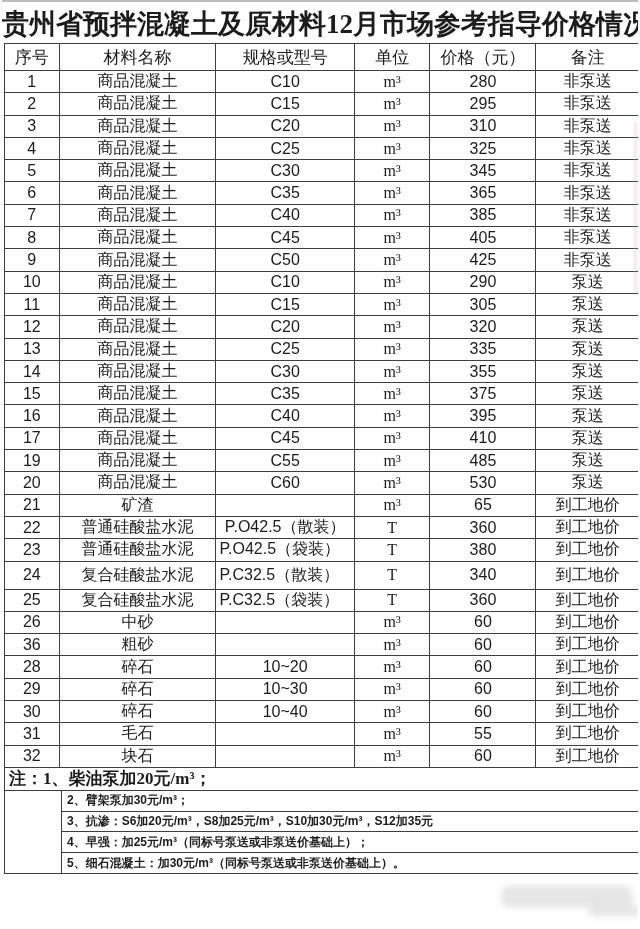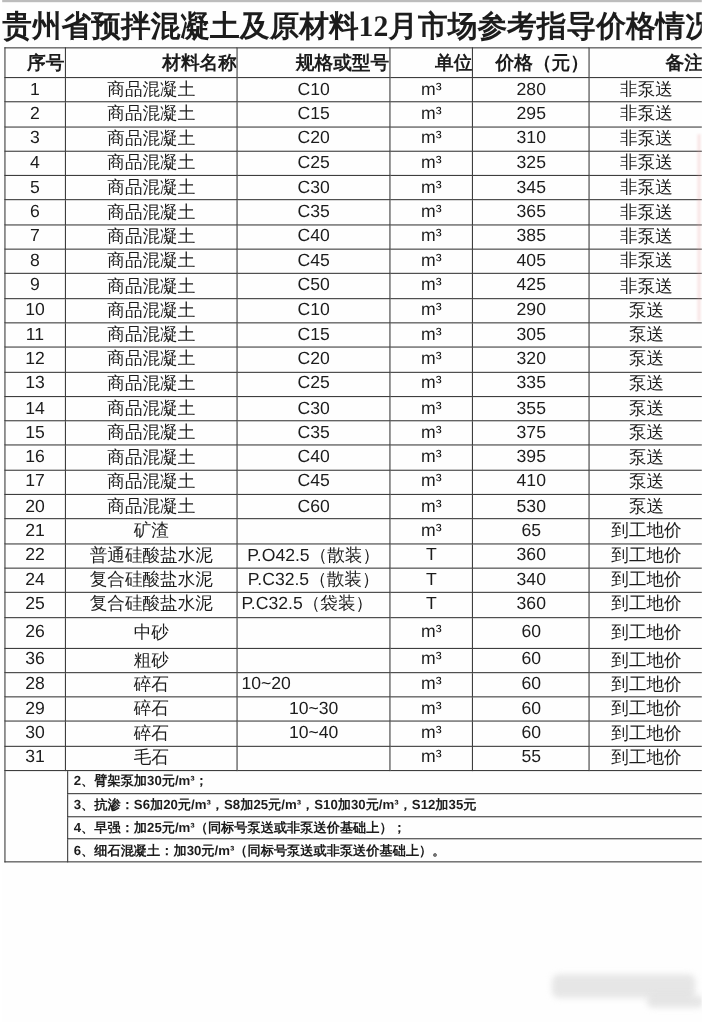--- a/index.html
+++ b/index.html
@@ -27,25 +27,25 @@
   table.price{
     width:636px; margin:2px 2px 0 2px;
     border-collapse:collapse; table-layout:fixed;
   }
   table.price th, table.price td{
     border:1px solid #3e3e3e;
     text-align:center; vertical-align:middle;
     padding:0; overflow:hidden; white-space:nowrap;
   }
   table.price thead tr{ height:27px; }
-  table.price th{ font-weight:700; font-size:17px;text-align:right; }
+  table.price th{ font-weight:400; font-size:17px; }
   table.price tbody tr{ height:22.3px; }
   table.price tbody tr:nth-child(23){ height:28px; }
   table.price td{ font-size:16px; }
-  td.c-unit{ font-size:15px; }
+  td.c-unit{ font-size:15px;font-family:Liberation Serif, serif; }
   
   table.price tbody tr:nth-child(n+22):nth-child(-n+25) td.c-spec{
     text-align:left; padding-left:3px;
   }
   .notes{ width:636px; margin:0 2px; }
   .note-first{
     box-sizing:border-box; height:23px;
     border:1px solid #3e3e3e; border-top:none;
     display:flex; align-items:center;
     padding-left:4px;
@@ -237,20 +237,28 @@
   </tr>
         <tr>
     <td class="c-no">17</td>
     <td class="c-mat">商品混凝土</td>
     <td class="c-spec">C45</td>
     <td class="c-unit">m³</td>
     <td class="c-price">410</td>
     <td class="c-remark">泵送</td>
   </tr>
         <tr>
+    <td class="c-no">19</td>
+    <td class="c-mat">商品混凝土</td>
+    <td class="c-spec">C55</td>
+    <td class="c-unit">m³</td>
+    <td class="c-price">485</td>
+    <td class="c-remark">泵送</td>
+  </tr>
+        <tr>
     <td class="c-no">20</td>
     <td class="c-mat">商品混凝土</td>
     <td class="c-spec">C60</td>
     <td class="c-unit">m³</td>
     <td class="c-price">530</td>
     <td class="c-remark">泵送</td>
   </tr>
         <tr>
     <td class="c-no">21</td>
     <td class="c-mat">矿渣</td>
@@ -261,20 +269,28 @@
   </tr>
         <tr>
     <td class="c-no">22</td>
     <td class="c-mat">普通硅酸盐水泥</td>
     <td class="c-spec">P.O42.5（散装）</td>
     <td class="c-unit">T</td>
     <td class="c-price">360</td>
     <td class="c-remark">到工地价</td>
   </tr>
         <tr>
+    <td class="c-no">23</td>
+    <td class="c-mat">普通硅酸盐水泥</td>
+    <td class="c-spec">P.O42.5（袋装）</td>
+    <td class="c-unit">T</td>
+    <td class="c-price">380</td>
+    <td class="c-remark">到工地价</td>
+  </tr>
+        <tr>
     <td class="c-no">24</td>
     <td class="c-mat">复合硅酸盐水泥</td>
     <td class="c-spec">P.C32.5（散装）</td>
     <td class="c-unit">T</td>
     <td class="c-price">340</td>
     <td class="c-remark">到工地价</td>
   </tr>
         <tr>
     <td class="c-no">25</td>
     <td class="c-mat">复合硅酸盐水泥</td>
@@ -324,31 +340,40 @@
     <td class="c-remark">到工地价</td>
   </tr>
         <tr>
     <td class="c-no">31</td>
     <td class="c-mat">毛石</td>
     <td class="c-spec"></td>
     <td class="c-unit">m³</td>
     <td class="c-price">55</td>
     <td class="c-remark">到工地价</td>
   </tr>
+        <tr>
+    <td class="c-no">32</td>
+    <td class="c-mat">块石</td>
+    <td class="c-spec"></td>
+    <td class="c-unit">m³</td>
+    <td class="c-price">60</td>
+    <td class="c-remark">到工地价</td>
+  </tr>
       </tbody>
   </table>
 
   <div class="notes">
+    <div class="note-first">注：1、柴油泵加20元/m³；</div>
     <div class="note-grid">
       <div class="note-left-cell"></div>
       <div class="note-items">
           <div class="note-row">2、臂架泵加30元/m³；</div>
           <div class="note-row">3、抗渗：S6加20元/m³，S8加25元/m³，S10加30元/m³，S12加35元</div>
           <div class="note-row">4、早强：加25元/m³（同标号泵送或非泵送价基础上）；</div>
-          <div class="note-row">6、细石混凝土：加30元/m³（同标号泵送或非泵送价基础上）。</div>
+          <div class="note-row">5、细石混凝土：加30元/m³（同标号泵送或非泵送价基础上）。</div>
         </div>
     </div>
   </div>
 
   <div class="blur-patch blur-1"></div>
   <div class="blur-patch blur-2"></div>
   <div class="edge-artifact"></div>
 </div>
 
 </body></html>

